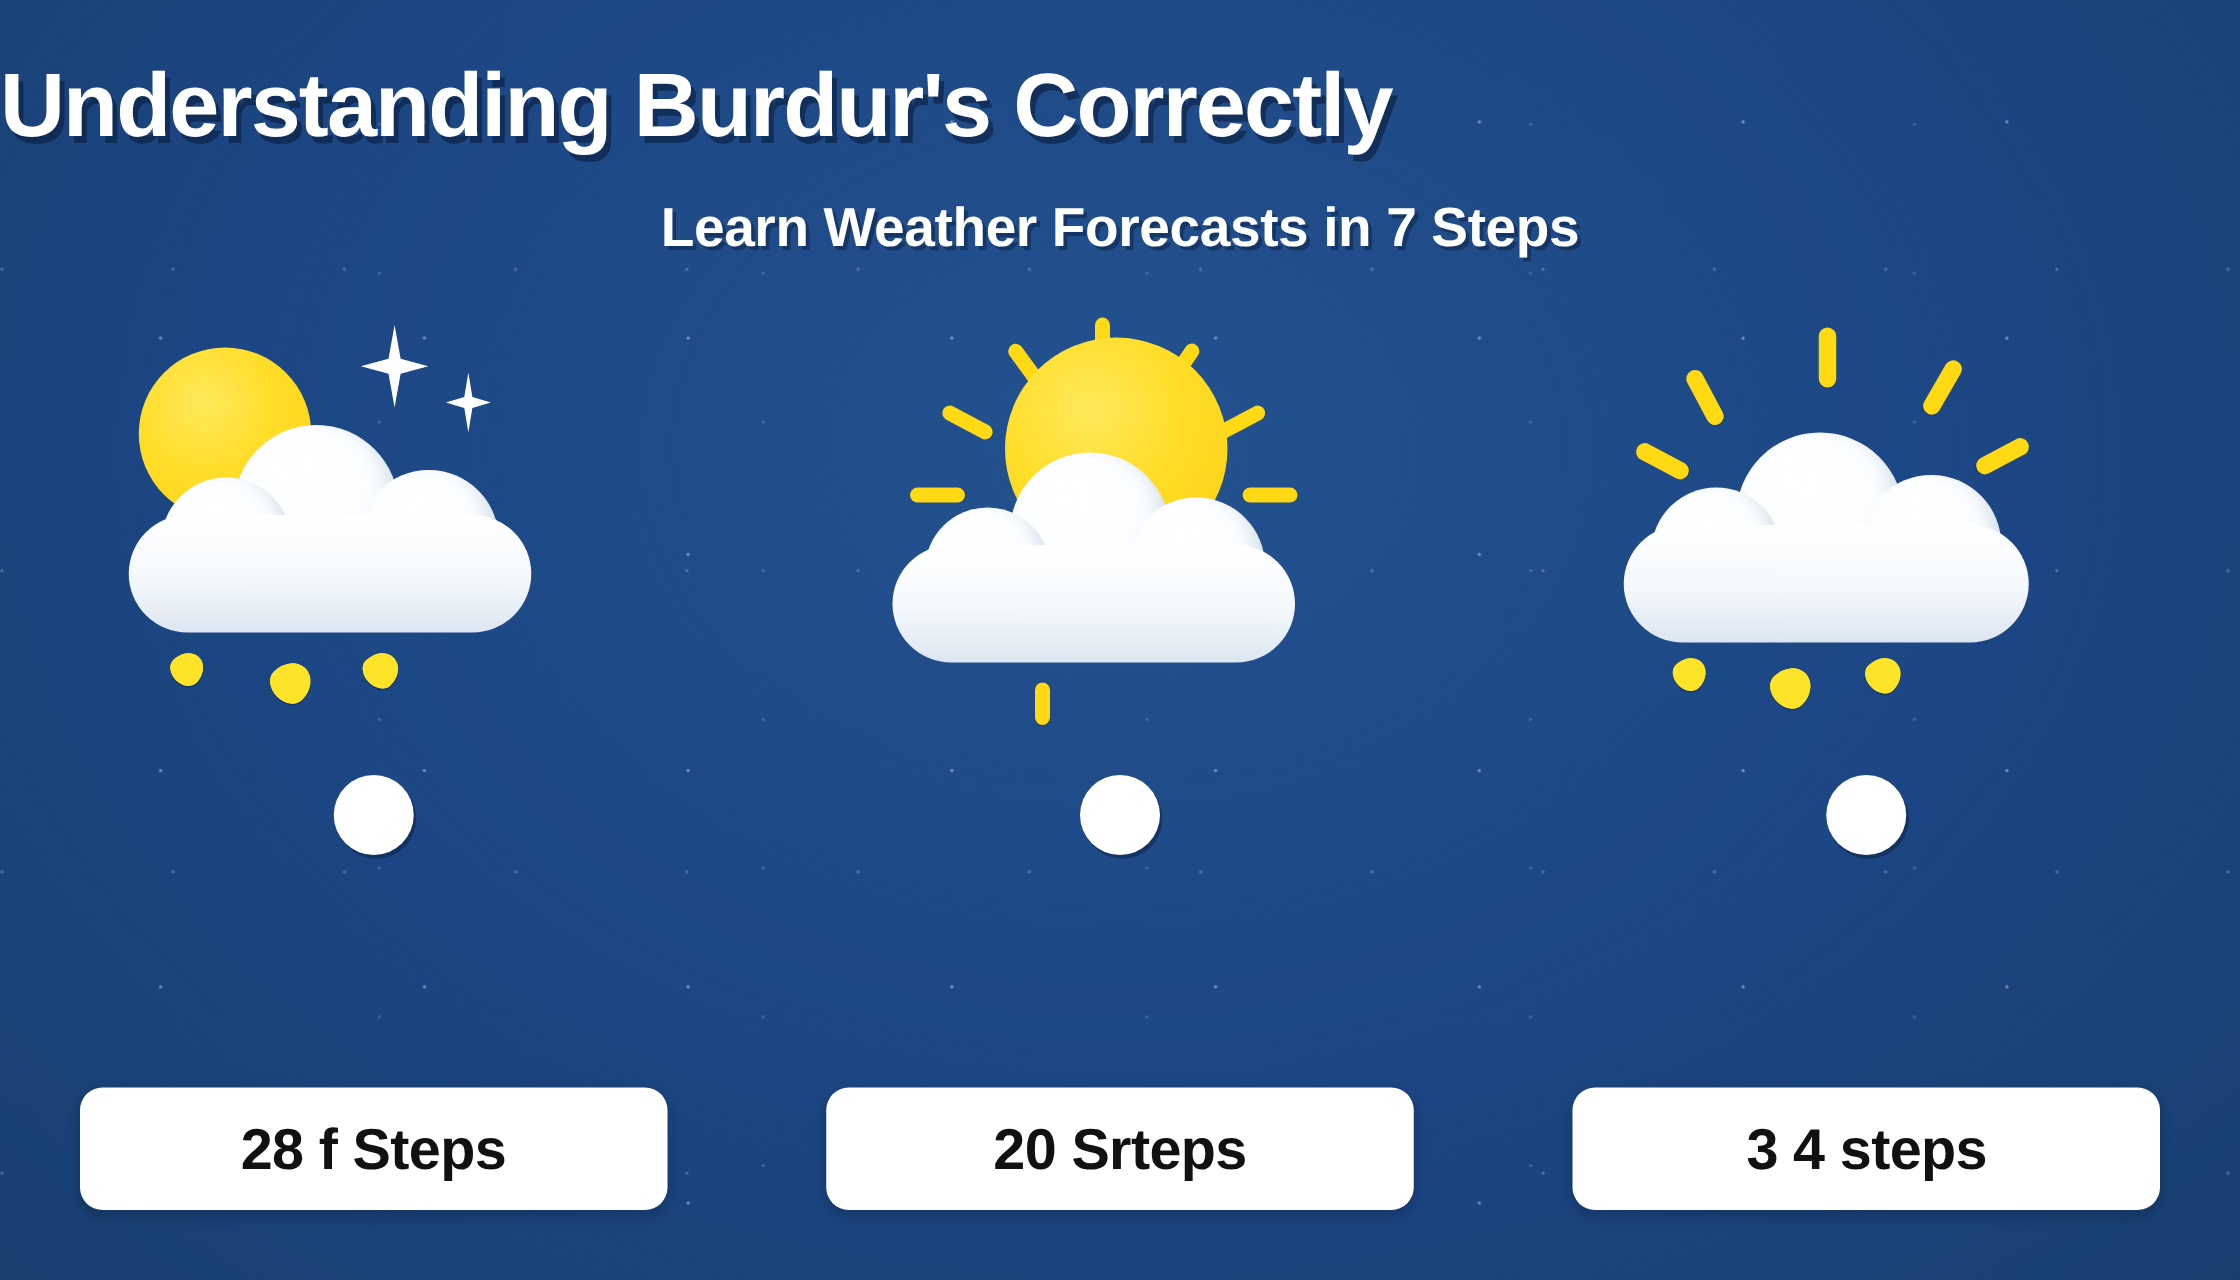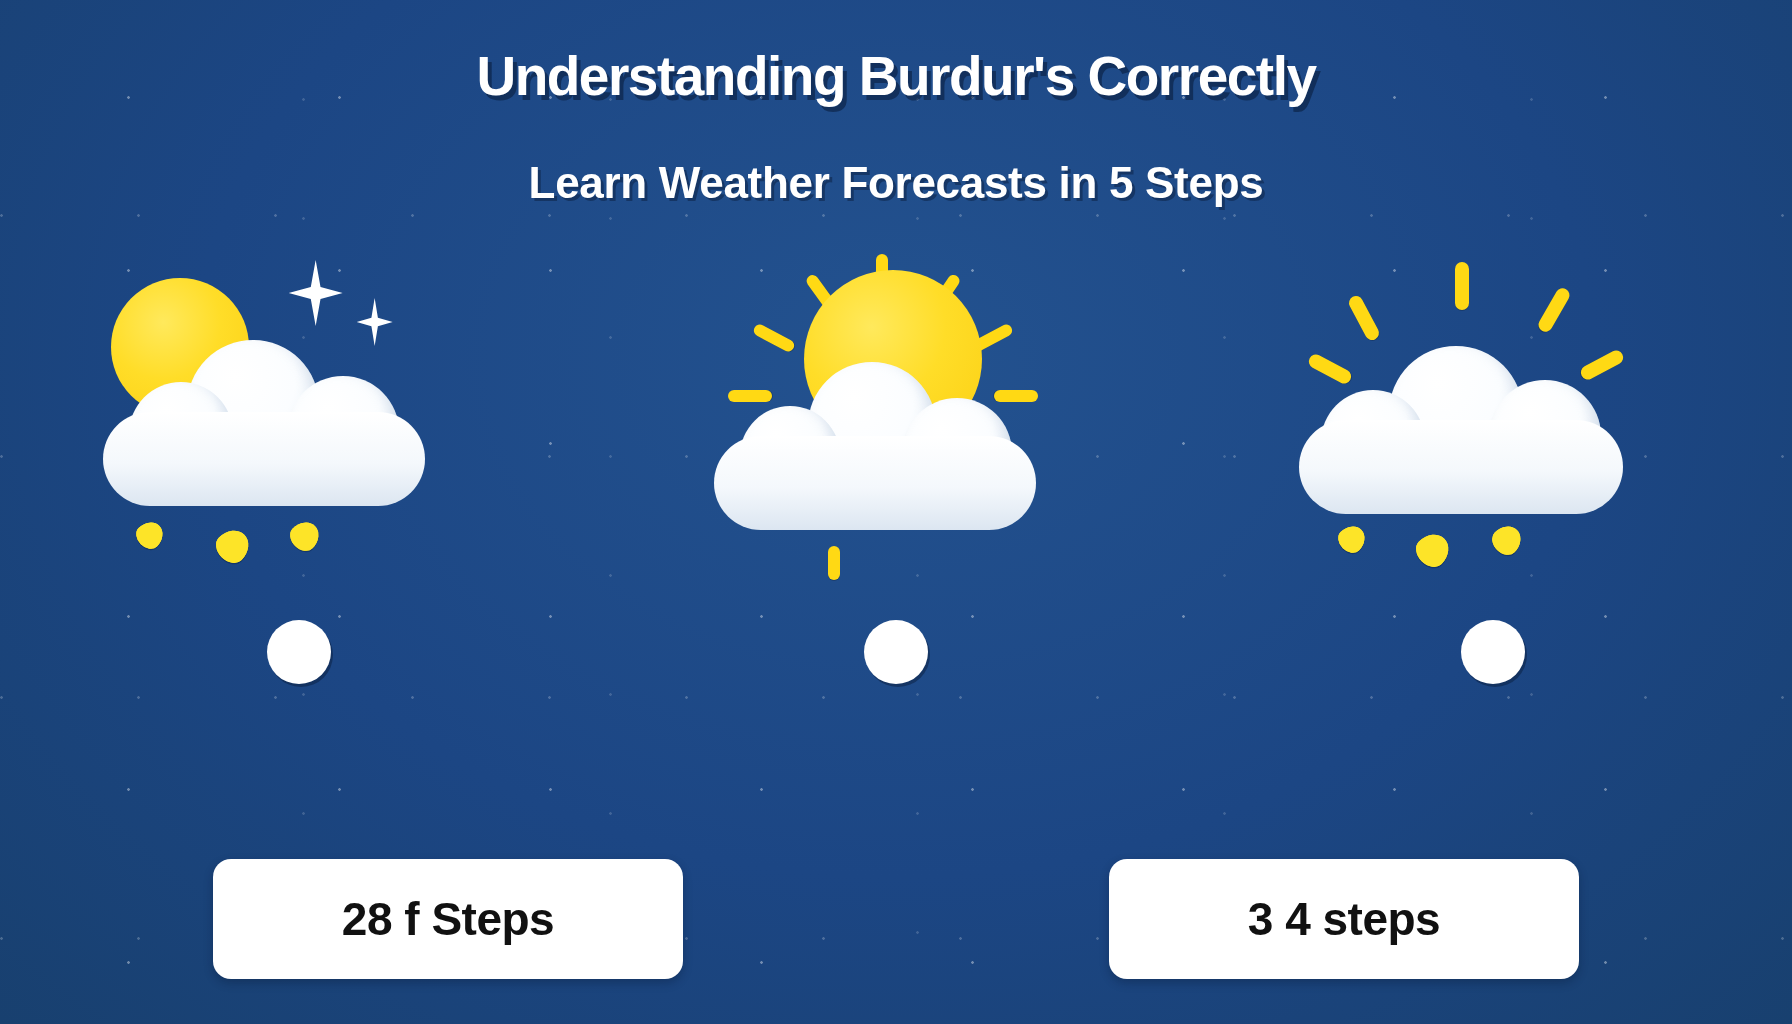--- a/index.html
+++ b/index.html
@@ -25,22 +25,21 @@
       radial-gradient(circle, rgba(255,255,255,.22) 1px, transparent 1.6px),
       radial-gradient(circle, rgba(255,255,255,.16) 1px, transparent 1.6px);
     background-size: 211px 173px, 137px 241px, 307px 119px;
     background-position: 23px 11px, 70px 95px, 150px 40px;
     pointer-events:none;
   }
 
   
   .title {
     position:absolute; top:44px; left:0; width:100%;
-    text-align:center;
-    font-size:55px;
+    font-size:72px;
     font-weight:bold;
     color:#ffffff;
     letter-spacing:-1.5px;
     white-space:nowrap;
     text-shadow: 4px 5px 0 rgba(8,26,55,.55);
   }
   .subtitle {
     position:absolute; top:158px; left:0; width:100%;
     text-align:center;
     font-size:44px;
@@ -128,21 +127,21 @@
     margin-top:10px;
     box-shadow:2px 3px 0 rgba(8,26,55,.45);
   }
 
   
   .cards {
     position:absolute; left:0; bottom:40px; width:100%; height:130px;
     display:flex; justify-content:space-around; align-items:center;
   }
   .card {
-    width:470px; height:120px;
+    width:470px; height:98px;
     background:#ffffff;
     border-radius:18px;
     display:flex; align-items:center; justify-content:center;
     box-shadow:0 4px 10px rgba(6,20,45,.30);
   }
   .card-label {
     font-size:46px;
     font-weight:bold;
     color:#111111;
     letter-spacing:-0.5px;
@@ -150,21 +149,21 @@
   }
 </style>
 </head>
 <body>
 
 <div id="poster">
 
   <div class="speckles"></div>
 
   <h1 class="title">Understanding Burdur's Correctly</h1>
-  <h2 class="subtitle">Learn Weather Forecasts in 5 Steps</h2>
+  <h2 class="subtitle">Learn Weather Forecasts in 7 Steps</h2>
 
   <div class="columns">
 
     <div class="column">
       <div class="icon-stage">
 
         <div class="sun s1"></div>
 
         <span class="sparkle" style="width:54px;height:66px;left:200px;top:10px;"></span>
         <span class="sparkle" style="width:36px;height:48px;left:268px;top:48px;"></span>
@@ -234,17 +233,20 @@
       <div class="dot"></div>
     </div>
 
   </div>
 
   <div class="cards">
     <div class="card">
       <span class="card-label">28 f Steps</span>
     </div>
     <div class="card">
+      <span class="card-label">20 Srteps</span>
+    </div>
+    <div class="card">
       <span class="card-label">3 4 steps</span>
     </div>
   </div>
 
 </div>
 
 </body></html>

